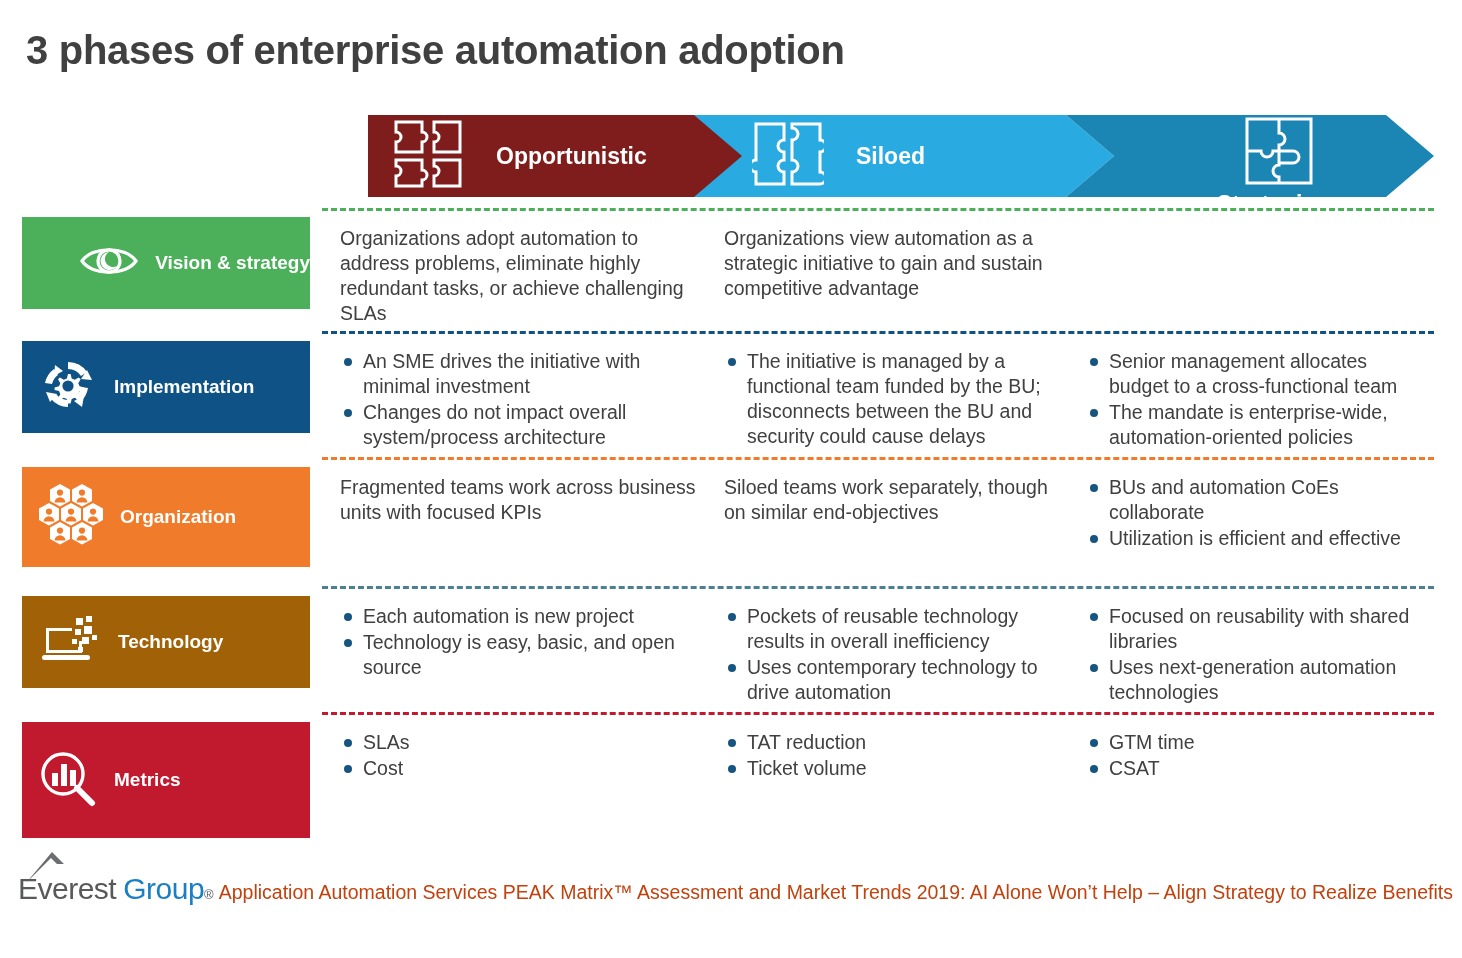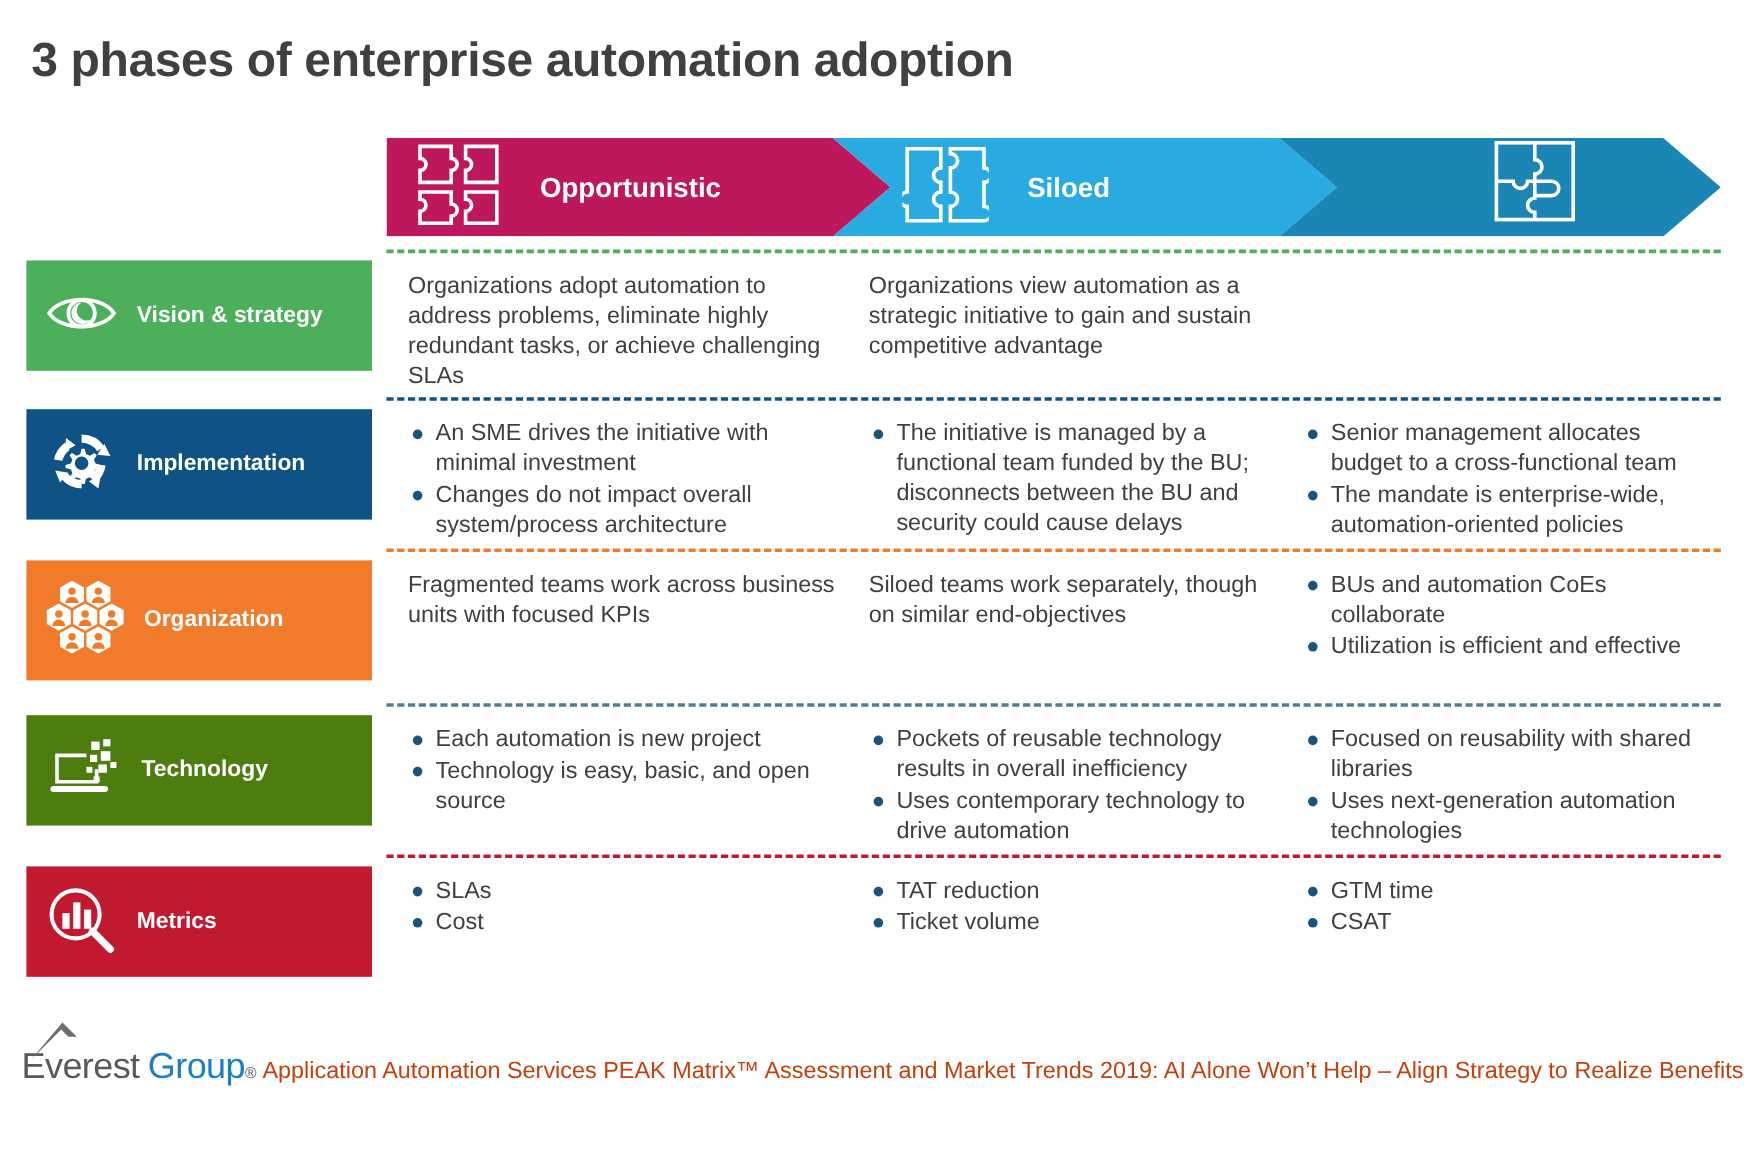--- a/index.html
+++ b/index.html
@@ -190,21 +190,21 @@
     padding-bottom: 2px;
   }
 </style>
 <style>.cell li::before{background:#16557f;}</style></head>
 <body>
 
 <div id="page-title">3 phases of enterprise automation adoption</div>
 
 <div id="phase-band">
 
-  <div class="phase-seg" id="phase-seg-0" style="background: #be185d;">
+  <div class="phase-seg" id="phase-seg-0" style="background: #7f1d1d; margin-left: 46px;">
     <span class="phase-icon">
       <svg width="72" height="72" viewBox="0 0 72 72">
         <g fill="none" stroke="#ffffff" stroke-width="3">
           <path d="M4 4 H30 V14 a5 5 0 1 1 0 10 V34 H4 V24 a5 5 0 1 0 0 -10 Z"></path>
           <path d="M42 4 H68 V34 H42 V24 a5 5 0 1 0 0 -10 Z"></path>
           <path d="M4 42 H30 V52 a5 5 0 1 1 0 10 V68 H4 V58 a5 5 0 1 0 0 -10 Z"></path>
           <path d="M42 42 H68 V68 H42 V58 a5 5 0 1 0 0 -10 Z"></path>
         </g>
       </svg>
     </span>
@@ -234,21 +234,21 @@
           <path d="M36 36 V50 a6 6 0 1 0 0 12 V68"></path>
         </g>
       </svg>
     </span>
     <span class="phase-label">Strategic</span>
   </div>
 </div>
 
 <div class="row" id="row-0" style="top:208px;">
   <div class="row-sep" style="top:0; border-color:#4cb05a;"></div>
-  <div class="row-cat" style="top:9px; height:92px; background:#4cb05a;">
+  <div class="row-cat" style="top:9px; height:92px; background:#4cb05a;justify-content:flex-end;">
     <span class="cat-icon">
       <svg width="60" height="44" viewBox="0 0 60 44">
         <g fill="none" stroke="#ffffff" stroke-width="3.2">
           <path d="M3 22 C13 7 47 7 57 22 C47 37 13 37 3 22 Z"></path>
           <circle cx="30" cy="22" r="11"></circle>
         </g>
         <path d="M30 13 a9 9 0 1 0 8 14 a7 7 0 0 1 -8 -14 Z" fill="#ffffff"></path>
       </svg>
     </span>
     <span class="cat-label">Vision &amp; strategy</span>
@@ -339,21 +339,21 @@
       <ul>
         <li>BUs and automation CoEs collaborate</li>
         <li>Utilization is efficient and effective</li>
       </ul>
     </div>
   </div>
 </div>
 
 <div class="row" id="row-3" style="top:586px;">
   <div class="row-sep" style="top:0; border-color:#4d7f93;"></div>
-  <div class="row-cat" style="top:10px; height:92px; background:#4d7c0f;">
+  <div class="row-cat" style="top:10px; height:92px; background:#a16207;">
     <span class="cat-icon">
       <svg width="64" height="52" viewBox="0 0 64 52">
         <g fill="#ffffff">
           <path d="M8 14 h26 v3 H11 v19 h30 v-9 h3 v12 H8 Z"></path>
           <rect x="4" y="41" width="48" height="5" rx="2.5"></rect>
           <rect x="38" y="4" width="7" height="7"></rect>
           <rect x="48" y="2" width="6" height="6"></rect>
           <rect x="46" y="12" width="8" height="8"></rect>
           <rect x="37" y="15" width="6" height="6"></rect>
           <rect x="44" y="23" width="7" height="7"></rect>
@@ -382,21 +382,21 @@
       <ul>
         <li>Focused on reusability with shared libraries</li>
         <li>Uses next-generation automation technologies</li>
       </ul>
     </div>
   </div>
 </div>
 
 <div class="row" id="row-4" style="top:712px;">
   <div class="row-sep" style="top:0; border-color:#c1192e;"></div>
-  <div class="row-cat" style="top:10px; height:92px; background:#c1192e;">
+  <div class="row-cat" style="top:10px; height:116px; background:#c1192e;">
     <span class="cat-icon">
       <svg width="60" height="58" viewBox="0 0 60 58">
         <circle cx="25" cy="25" r="20" fill="none" stroke="#ffffff" stroke-width="3.4"></circle>
         <g fill="#ffffff">
           <rect x="14" y="24" width="6" height="13"></rect>
           <rect x="23" y="15" width="6" height="22"></rect>
           <rect x="32" y="21" width="6" height="16"></rect>
         </g>
         <path d="M39 39 L54 54" stroke="#ffffff" stroke-width="6" stroke-linecap="round"></path>
       </svg>

